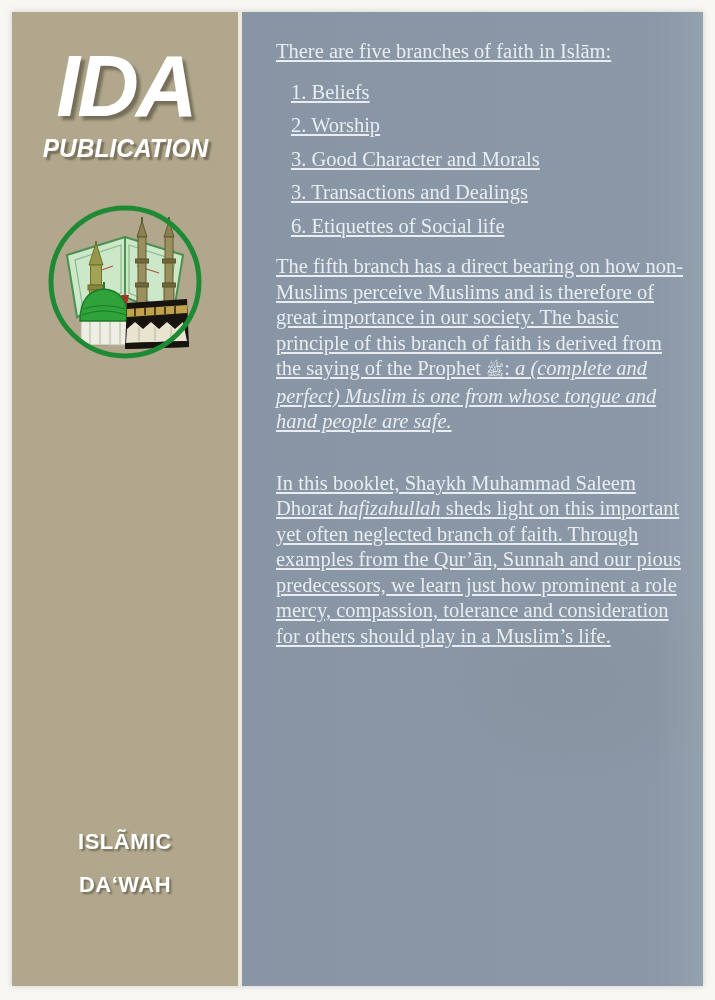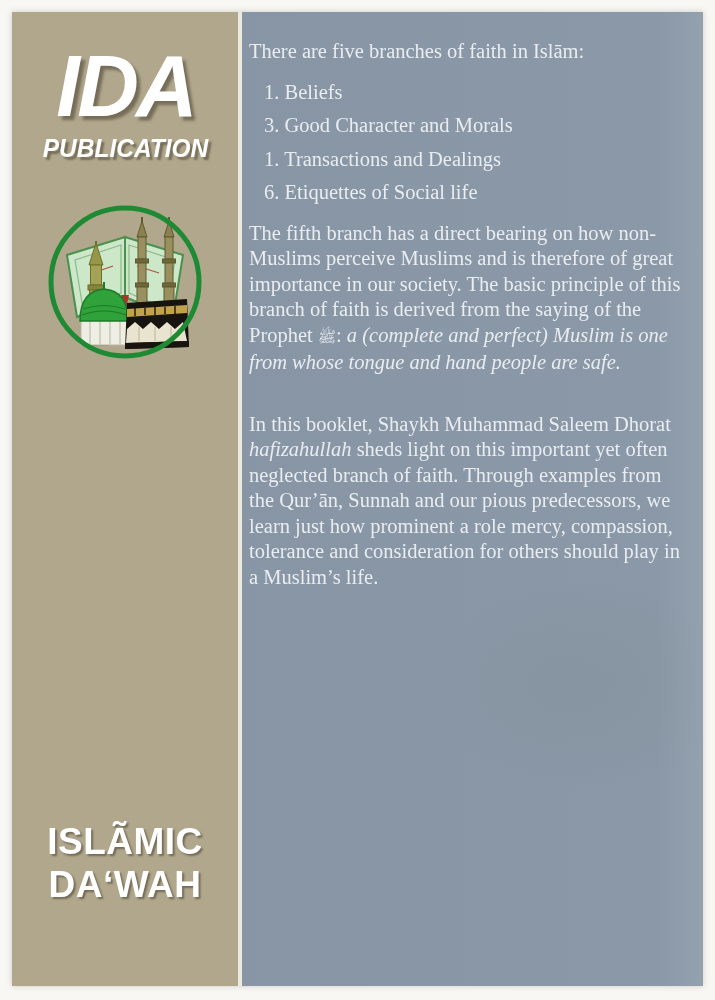--- a/index.html
+++ b/index.html
@@ -34,33 +34,33 @@
     font-family:"Liberation Sans",sans-serif;
     font-style:italic;font-weight:900;
     font-size:25px;letter-spacing:0px;color:#ffffff;
     text-shadow:3px 3px 2px rgba(70,62,45,.55);
     margin-top:6px;transform:scaleX(.98);
   }
   .emblem-wrap{margin-top:42px;width:156px;height:158px;}
   .academy-block{
     margin-top:auto;margin-bottom:80px;text-align:center;
     font-family:"Liberation Sans",sans-serif;
-    font-weight:700;font-size:37px;line-height:43px;
+    font-weight:700;font-size:22px;line-height:43px;
     letter-spacing:.5px;color:#ffffff;
     text-shadow:2px 2px 2px rgba(75,68,52,.6);
   }
   
   .right-panel{
     flex:1;
     background:
       radial-gradient(ellipse 220px 150px at 75% 69%, rgba(110,118,112,.10), rgba(110,118,112,0) 70%),
       linear-gradient(90deg,#8795a4 0%, #8a98a7 90%, #94a1af 100%);
     color:#e9edf1;
-    padding:27px 13px 0 7px;
-    font-size:20.5px;line-height:25.5px;
+    padding:27px 13px 0 34px;
+    font-size:20.5px;line-height:25.5px;text-decoration:underline;
   }
   .intro{margin:0 0 2px 0;}
   .branch-list{margin:15px;padding:0;list-style:none;}
   .branch-list li{margin-top:8px;}
   .para{margin:0;}
   .para1{}
   .para2{margin-top:36px;}
   .it{font-style:italic;}
   .pbuh{
     font-family:"DejaVu Sans",sans-serif;
@@ -167,22 +167,23 @@
     </div>
   </div>
 
   <div class="divider"></div>
 
   <div class="right-panel">
     <p class="intro">There are five branches of faith in Islām:</p>
 
     <ul class="branch-list">
       <li>1. Beliefs</li>
+      <li>2. Worship</li>
       <li>3. Good Character and Morals</li>
-      <li>1. Transactions and Dealings</li>
+      <li>3. Transactions and Dealings</li>
       <li>6. Etiquettes of Social life</li>
     </ul>
 
     <p class="para para1"><span>The fifth branch has a direct bearing on how non-Muslims perceive Muslims and is therefore of great importance in our society. The basic principle of this branch of faith is derived from the saying of the Prophet </span><span class="pbuh">ﷺ</span><span>: </span><span class="it">a (complete and perfect) Muslim is one from whose tongue and hand people are safe.</span></p>
 
     <p class="para para2"><span>In this booklet, Shaykh Muhammad Saleem Dhorat </span><span class="it">hafizahullah</span><span> sheds light on this important yet often neglected branch of faith. Through examples from the Qur’ān, Sunnah and our pious predecessors, we learn just how prominent a role mercy, compassion, tolerance and consideration for others should play in a Muslim’s life.</span></p>
   </div>
 </div>
 
 </body></html>

